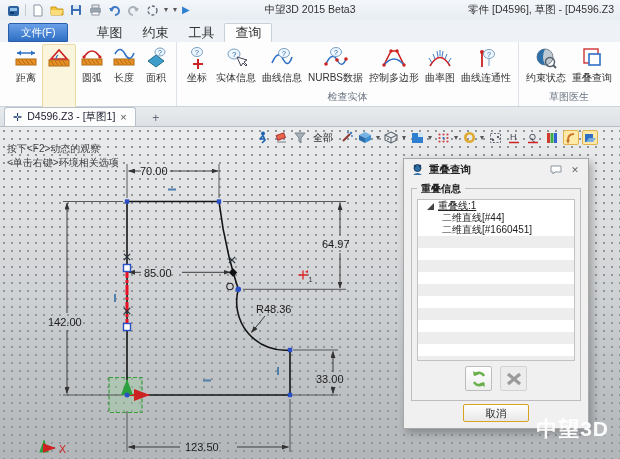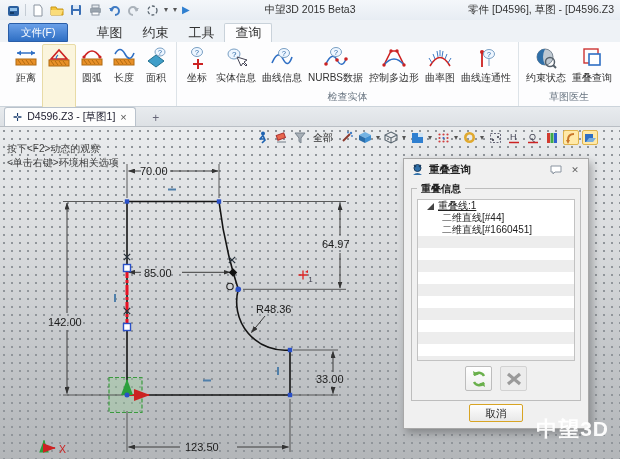--- a/index.html
+++ b/index.html
@@ -68,21 +68,21 @@
   .groupbox legend,.gb-label { position:absolute; top:-7px; left:5px; background:#f0f0f0; padding:0 4px; font-size:10px; font-weight:bold; color:#222; }
   .listbox { flex:1; background:#fff; border:1px solid #c2c2c2; overflow:hidden; display:flex; flex-direction:column; font-size:10px; color:#222; }
   .lrow { height:12px; line-height:12px; background:#fff; white-space:nowrap; }
   .lrow.root { padding-left:9px;text-decoration:underline; }
   .lrow.child { padding-left:24px; }
   .tri { display:inline-block; width:0; height:0; border-left:7px solid transparent; border-bottom:7px solid #444; margin-right:4px; transform:translateY(1px); }
   .stripes { flex:1; background:repeating-linear-gradient(to bottom,#ededed 0 12px,#ffffff 12px 24px); }
   .panel-btnrow { display:flex; justify-content:center; gap:8px; padding:5px 0 4px 0; }
   .pbtn { width:27px; height:25px; display:flex; align-items:center; justify-content:center; background:linear-gradient(#ffffff,#eeeeee); border:1px solid #bdbdbd; border-radius:2px; }
   .pbtn.flat { background:#ececec; border-color:#d2d2d2; }
-  .cancel-btn { display:block; width:54px; height:18px; margin:3px auto 6px auto; font-size:10.5px; color:#222;
+  .cancel-btn { display:block; width:66px; height:18px; margin:3px auto 6px auto; font-size:10.5px; color:#222;
     background:linear-gradient(#fefefe,#e8e8e8); border:1px solid #d8a423; border-radius:2px; text-align:center; line-height:16px; }
 </style>
 </head>
 <body>
 
 <div class="app">
 
   <div class="titlebar">
     <div class="qat">
       <span class="ticon">

